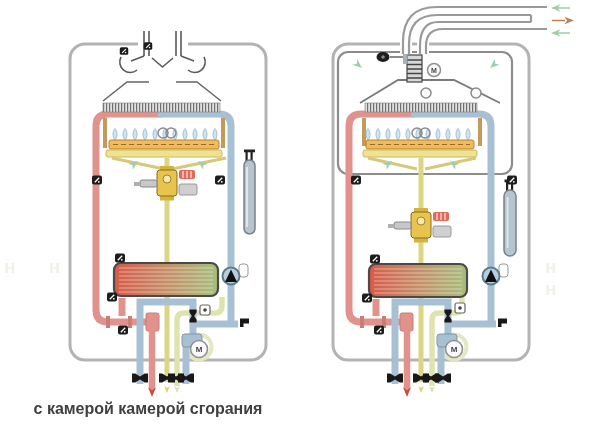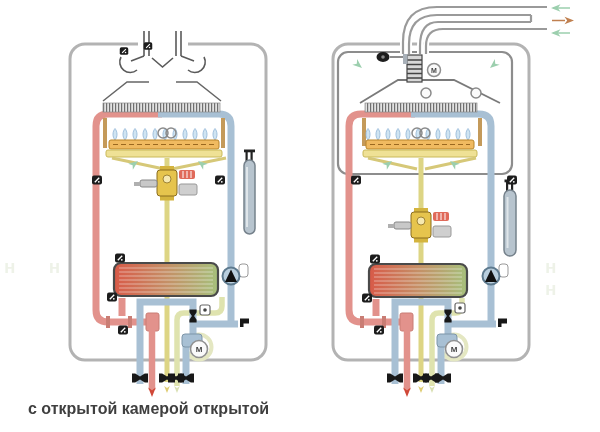--- a/index.html
+++ b/index.html
@@ -348,15 +348,15 @@
     <use href="#arrowR" transform="translate(432,393) rotate(90) scale(0.75)" fill="#ccd69a" opacity="0.75"></use>
 
     <use href="#sensor" transform="translate(356,180)"></use>
     <use href="#sensor" transform="translate(512,180)"></use>
   </g>
 </svg>
 
 <div class="wm" id="wm-left">н н</div>
 <div class="wm" id="wm-right">н н</div>
 
-<div class="caption" id="caption-left">с открытой камерой открытой</div>
+<div class="caption" id="caption-left">с камерой камерой сгорания</div>
 
 </div>
 
 </body></html>

